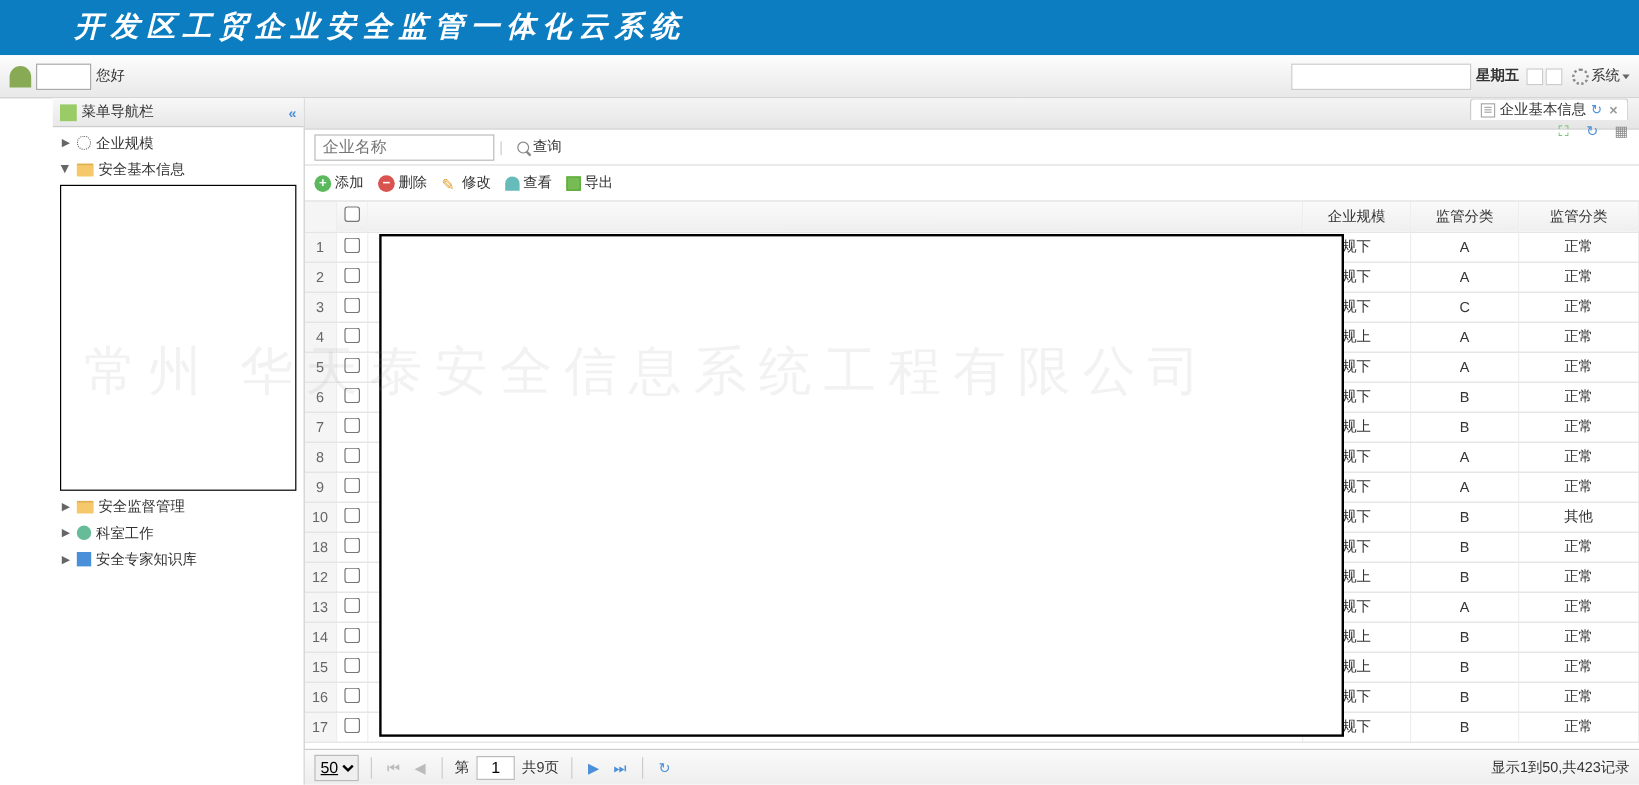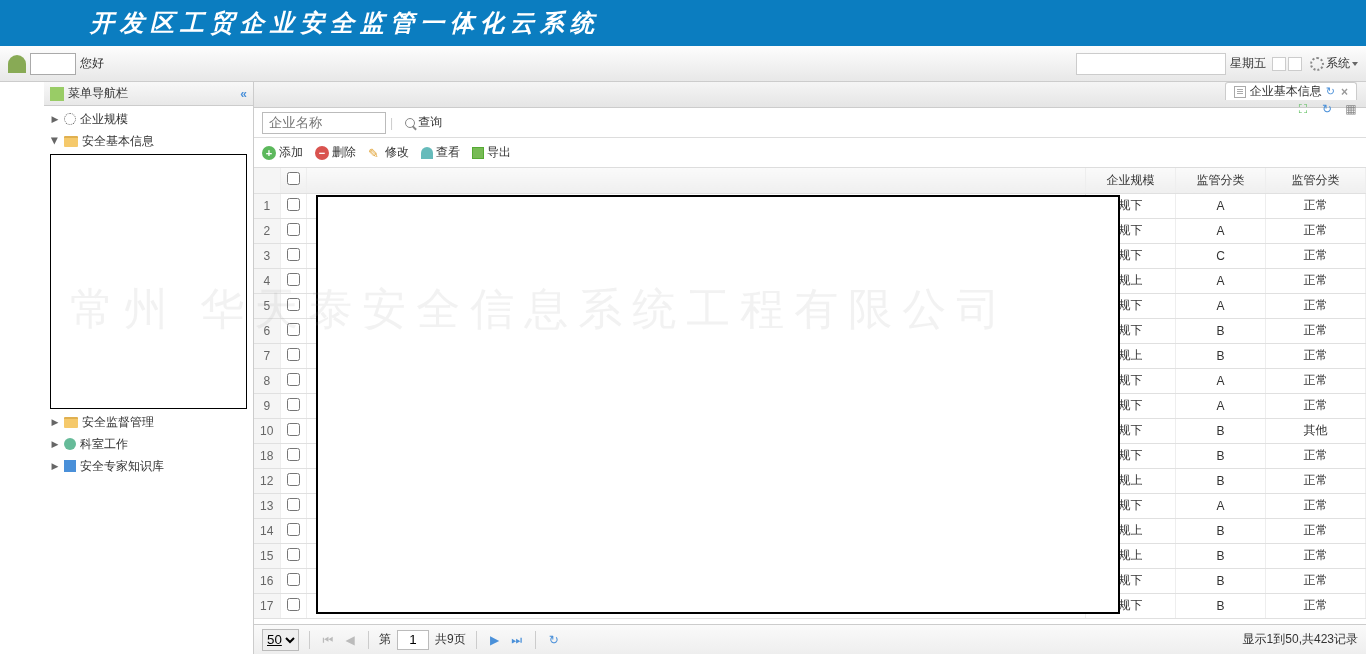--- a/index.html
+++ b/index.html
@@ -1,27 +1,27 @@
 <!DOCTYPE html>
 <html><head>
 <meta charset="utf-8">
 <style>
 * { box-sizing: border-box; margin: 0; padding: 0; }
 body { font-family: "Microsoft YaHei", Arial, sans-serif; font-size: 12px; color: #333; background: #fff; overflow: hidden; }
 
 
-.banner { height: 46px; background: #0b7dc0; color: #fff; font-size: 24px; font-style: italic; font-weight: bold; padding-left: 90px; line-height: 46px; letter-spacing: 6px; font-family: "KaiTi", "STKaiti", serif; }
+.banner { height: 46px; background: #0b7dc0; color: #fff; font-size: 24px; font-style: italic; font-weight: bold; padding-left: 62px; line-height: 46px; letter-spacing: 6px; font-family: "KaiTi", "STKaiti", serif; }
 
 
 .topbar { height: 36px; background: linear-gradient(#fdfdfd, #e8e8e8); border-bottom: 1px solid #ccc; display: flex; align-items: center; padding: 0 8px; }
 .user-icon { width: 18px; height: 18px; display: inline-block; background: #8a5; border-radius: 50% 50% 0 0; margin-right: 4px; }
 .user-box { width: 46px; height: 22px; border: 1px solid #aaa; background: #fff; margin-right: 4px; }
 .topbar-spacer { flex: 1; }
 .date-box { width: 150px; height: 22px; border: 1px solid #ccc; background: #fff; }
-.day-label { margin: 4px 4px; }
+.day-label { margin: 4px 4px; font-weight: bold; }
 .small-box { width: 14px; height: 14px; border: 1px solid #ccc; background: #fff; margin-left: 2px; }
 .sys-btn { display: flex; align-items: center; margin-left: 8px; cursor: pointer; }
 .gear-icon { width: 14px; height: 14px; border: 2px dotted #888; border-radius: 50%; margin-right: 2px; }
 .chevron-down { display: inline-block; width: 0; height: 0; border-left: 3px solid transparent; border-right: 3px solid transparent; border-top: 4px solid #666; margin-left: 2px; }
 
 
 .main { display: flex; height: calc(100vh - 82px); margin-left: 44px; }
 .sidebar { width: 210px; border-right: 1px solid #ccc; background: #fff; display: flex; flex-direction: column; }
 .sidebar-header { height: 24px; background: linear-gradient(#f8f8f8, #e8e8e8); border-bottom: 1px solid #ccc; display: flex; align-items: center; padding: 0 6px; }
 .nav-icon { width: 14px; height: 14px; background: #9c6; margin-right: 4px; }
@@ -41,21 +41,21 @@
 .tabs { height: 26px; background: linear-gradient(#f5f5f5, #e5e5e5); border-bottom: 1px solid #ccc; display: flex; align-items: flex-end; padding: 0 6px; flex-direction: column; }
 .tab { height: 22px; background: #fff; border: 1px solid #ccc; border-bottom: none; border-radius: 3px 3px 0 0; display: flex; align-items: center; padding: 0 8px; margin-right: 3px; }
 .doc-icon { width: 12px; height: 12px; background: #fff; border: 1px solid #aaa; margin-right: 4px; position: relative; }
 .doc-icon::before { content: ""; position: absolute; top: 2px; left: 2px; width: 6px; height: 1px; background: #aaa; box-shadow: 0 2px #aaa, 0 4px #aaa; }
 .refresh-sm { color: #4a90d9; margin-left: 4px; cursor: pointer; font-size: 11px; }
 .close-sm { color: #999; margin-left: 6px; cursor: pointer; font-weight: bold; }
 .tabs-right { margin-left: auto; display: flex; gap: 6px; align-items: center; }
 .tabs-right span { width: 18px; height: 18px; display: flex; align-items: center; justify-content: center; cursor: pointer; color: #4a90d9; }
 
 .search-row { height: 30px; display: flex; align-items: center; padding: 0 8px; border-bottom: 1px solid #ddd; }
-.search-input { width: 124px; height: 22px; border: 1px solid #bbb; padding: 0 6px; color: #999; }
+.search-input { width: 150px; height: 22px; border: 1px solid #bbb; padding: 0 6px; color: #999; }
 .search-btn { margin-left: 8px; display: flex; align-items: center; cursor: pointer; }
 .mag-icon { width: 10px; height: 10px; border: 1.5px solid #888; border-radius: 50%; position: relative; margin-right: 3px; }
 .mag-icon::after { content: ""; position: absolute; width: 5px; height: 1.5px; background: #888; bottom: -2px; right: -3px; transform: rotate(45deg); }
 
 .toolbar { height: 30px; display: flex; align-items: center; padding: 0 8px; gap: 12px; border-bottom: 1px solid #ddd; }
 .tb-btn { display: flex; align-items: center; cursor: pointer; gap: 3px; }
 .tb-icon { width: 14px; height: 14px; border-radius: 50%; display: flex; align-items: center; justify-content: center; color: #fff; font-size: 11px; font-weight: bold; }
 .ic-add { background: #5cb85c; }
 .ic-del { background: #d9534f; }
 .ic-edit { width: 14px; height: 14px; }

